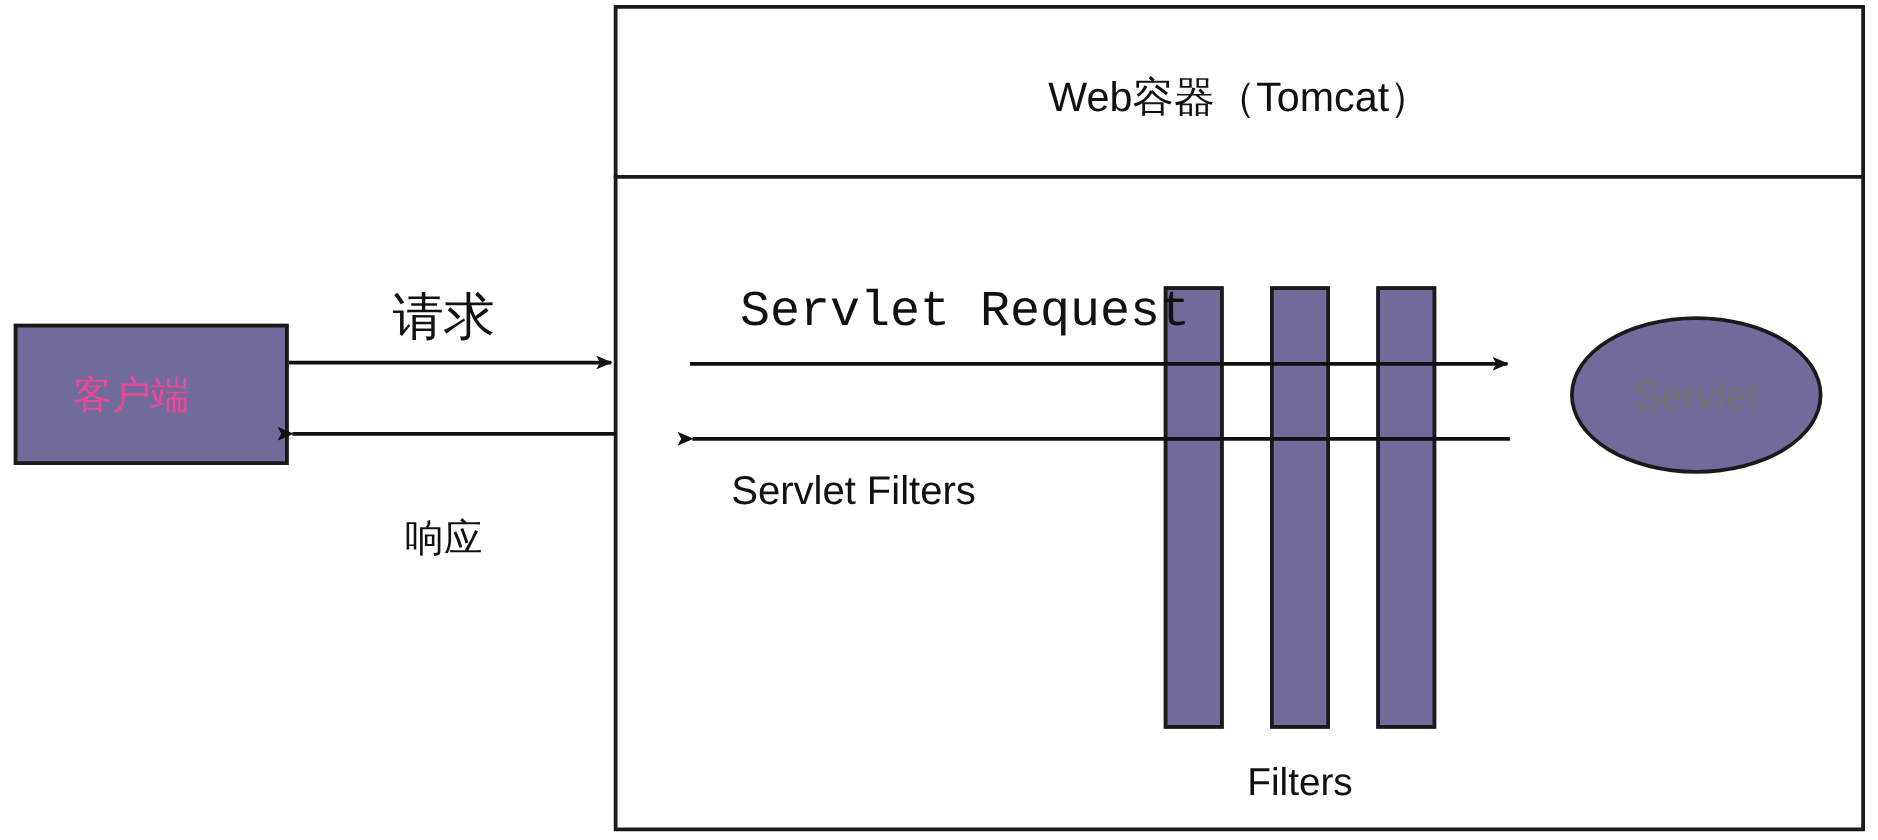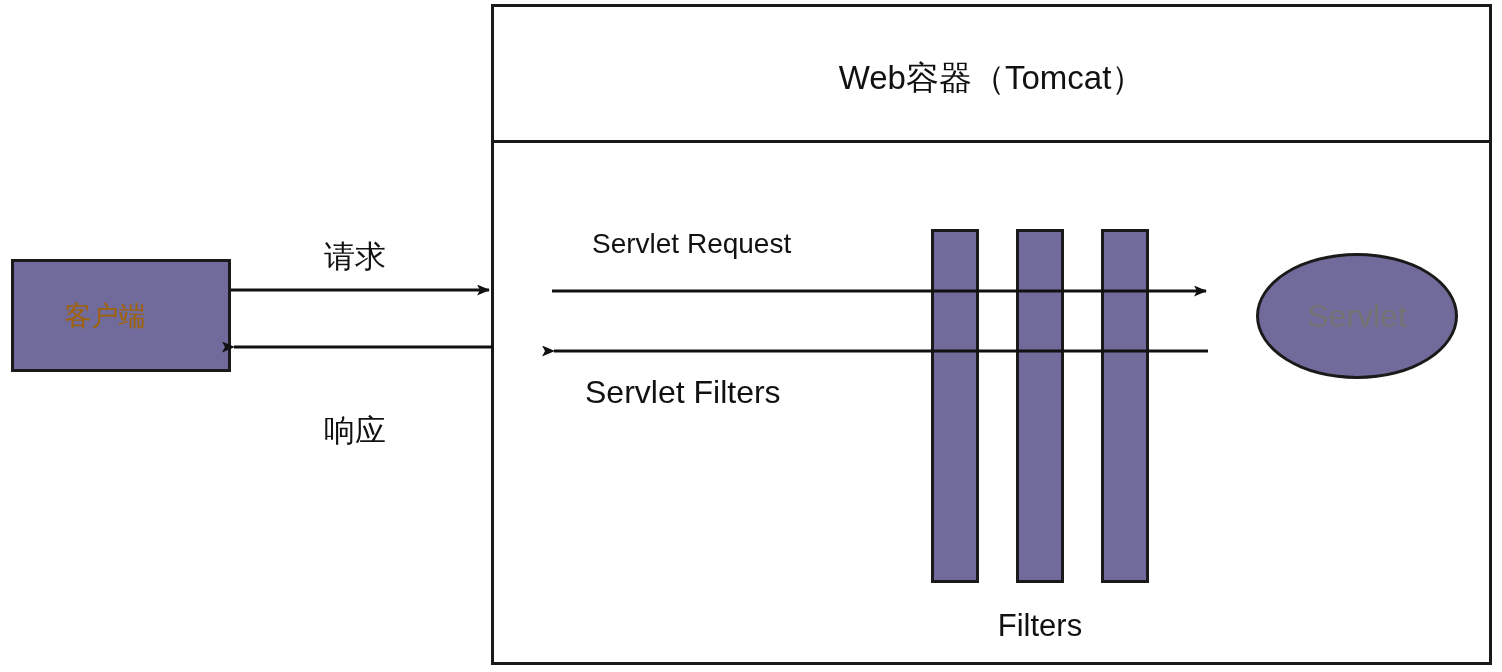--- a/index.html
+++ b/index.html
@@ -61,22 +61,22 @@
   }
   .client-label {
     position: absolute;
     left: 11px;
     top: 259px;
     width: 188px;
     height: 113px;
     display: flex;
     align-items: center;
     justify-content: center;
-    font-size: 27px;
-    color: #a16207;
+    font-size: 31px;
+    color: #ec4899;
     white-space: nowrap;
   }
   
   .servlet-ellipse {
     position: absolute;
     left: 1256px;
     top: 253px;
     width: 202px;
     height: 126px;
     background: #716B9B;
@@ -130,37 +130,38 @@
     pointer-events: none;
   }
   
   .flow-label {
     position: absolute;
     color: #111111;
     white-space: nowrap;
   }
   .label-request-cn {
     left: 255px;
-    top: 236px;
+    top: 226px;
     width: 200px;
     text-align: center;
-    font-size: 31px;
+    font-size: 41px;
   }
   .label-response-cn {
     left: 255px;
     top: 370px;
     width: 200px;
     text-align: center;
     font-size: 31px;
     margin-top: 40px;
   }
   .label-servlet-request {
     left: 592px;
     top: 228px;
-    font-size: 28px;
+    font-size: 40px;
+    font-family: Liberation Mono, monospace;
   }
   .label-servlet-response {
     left: 585px;
     top: 374px;
     font-size: 32px;
   }
 </style>
 </head>
 <body>
 

